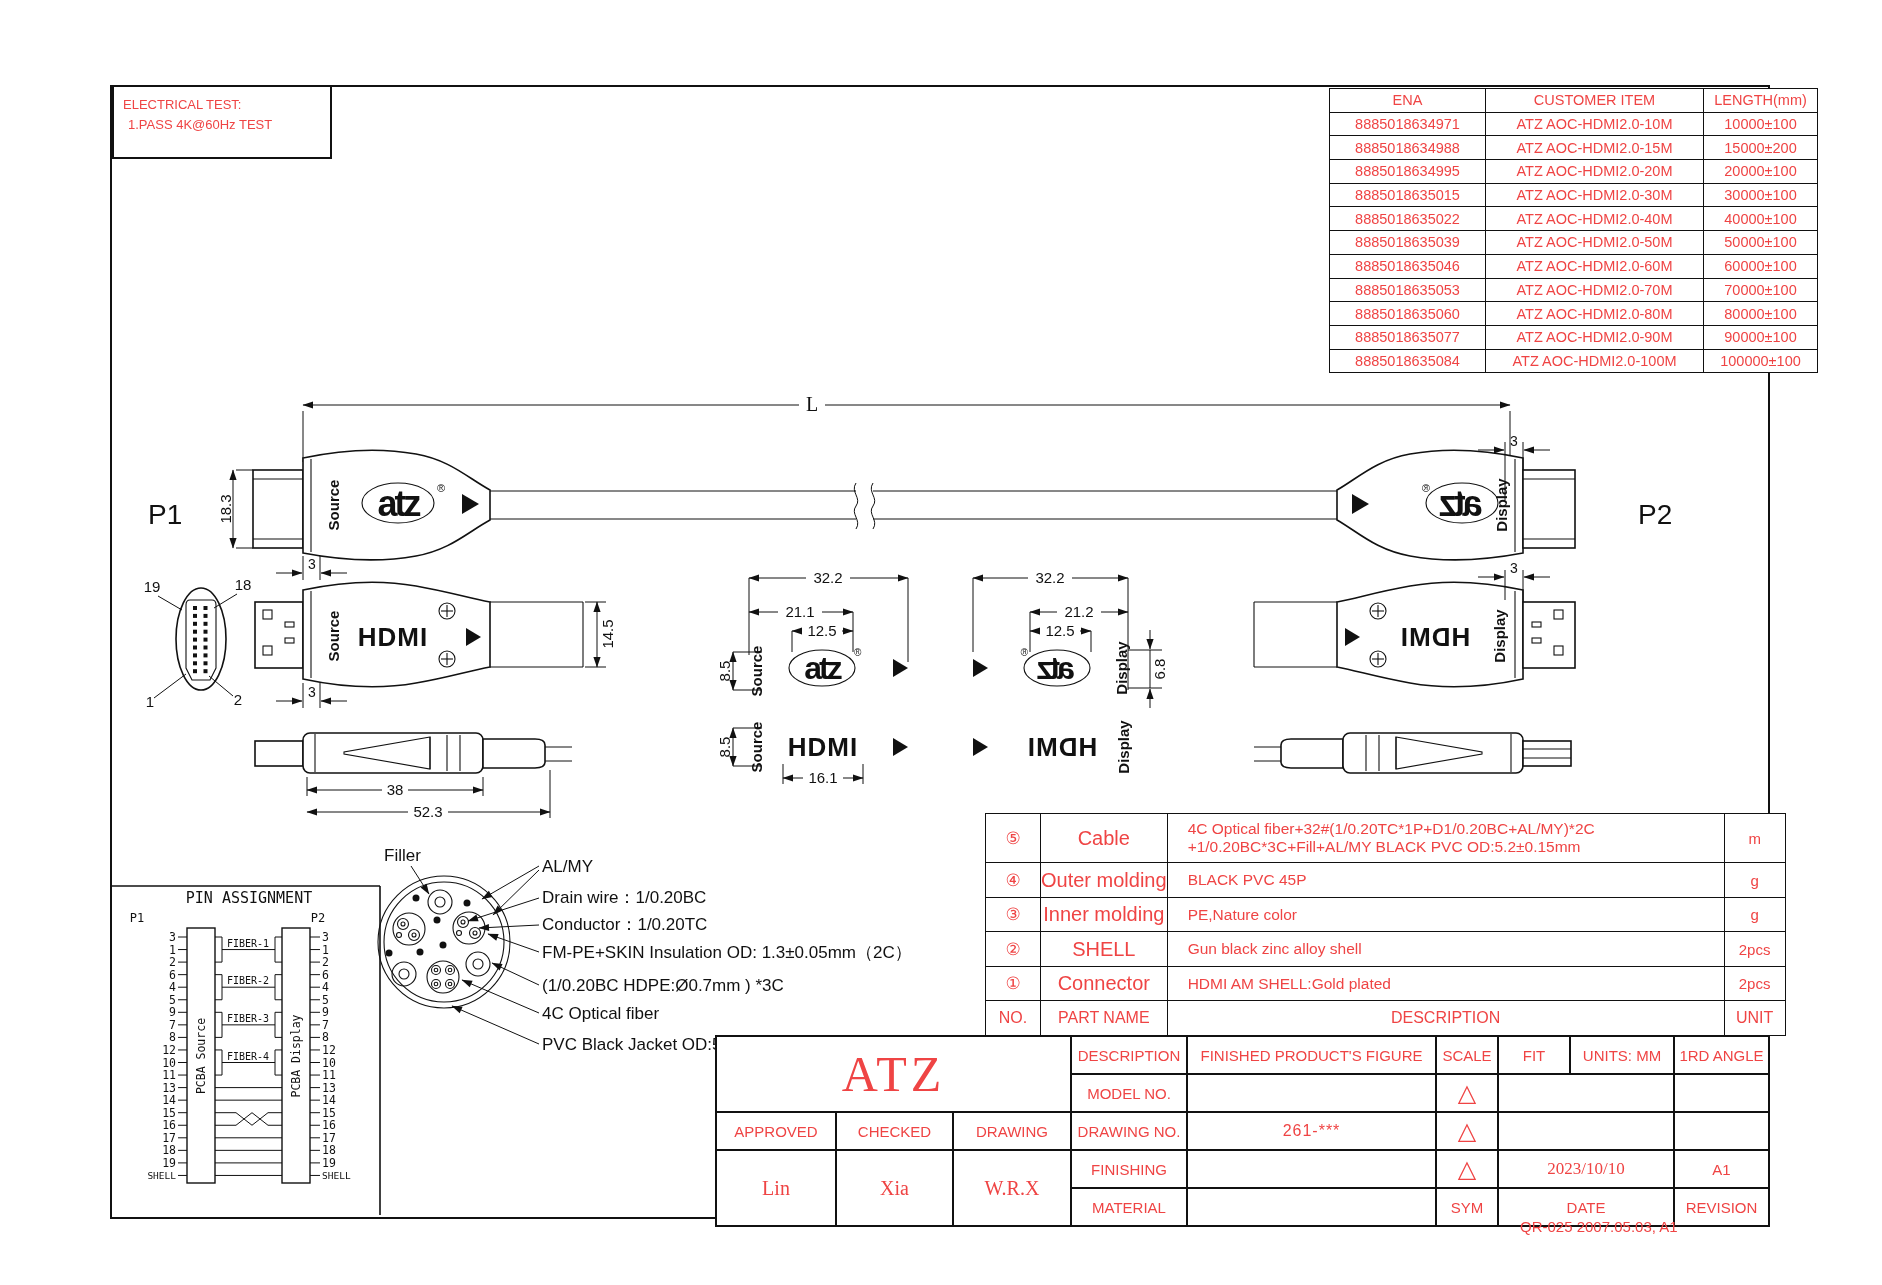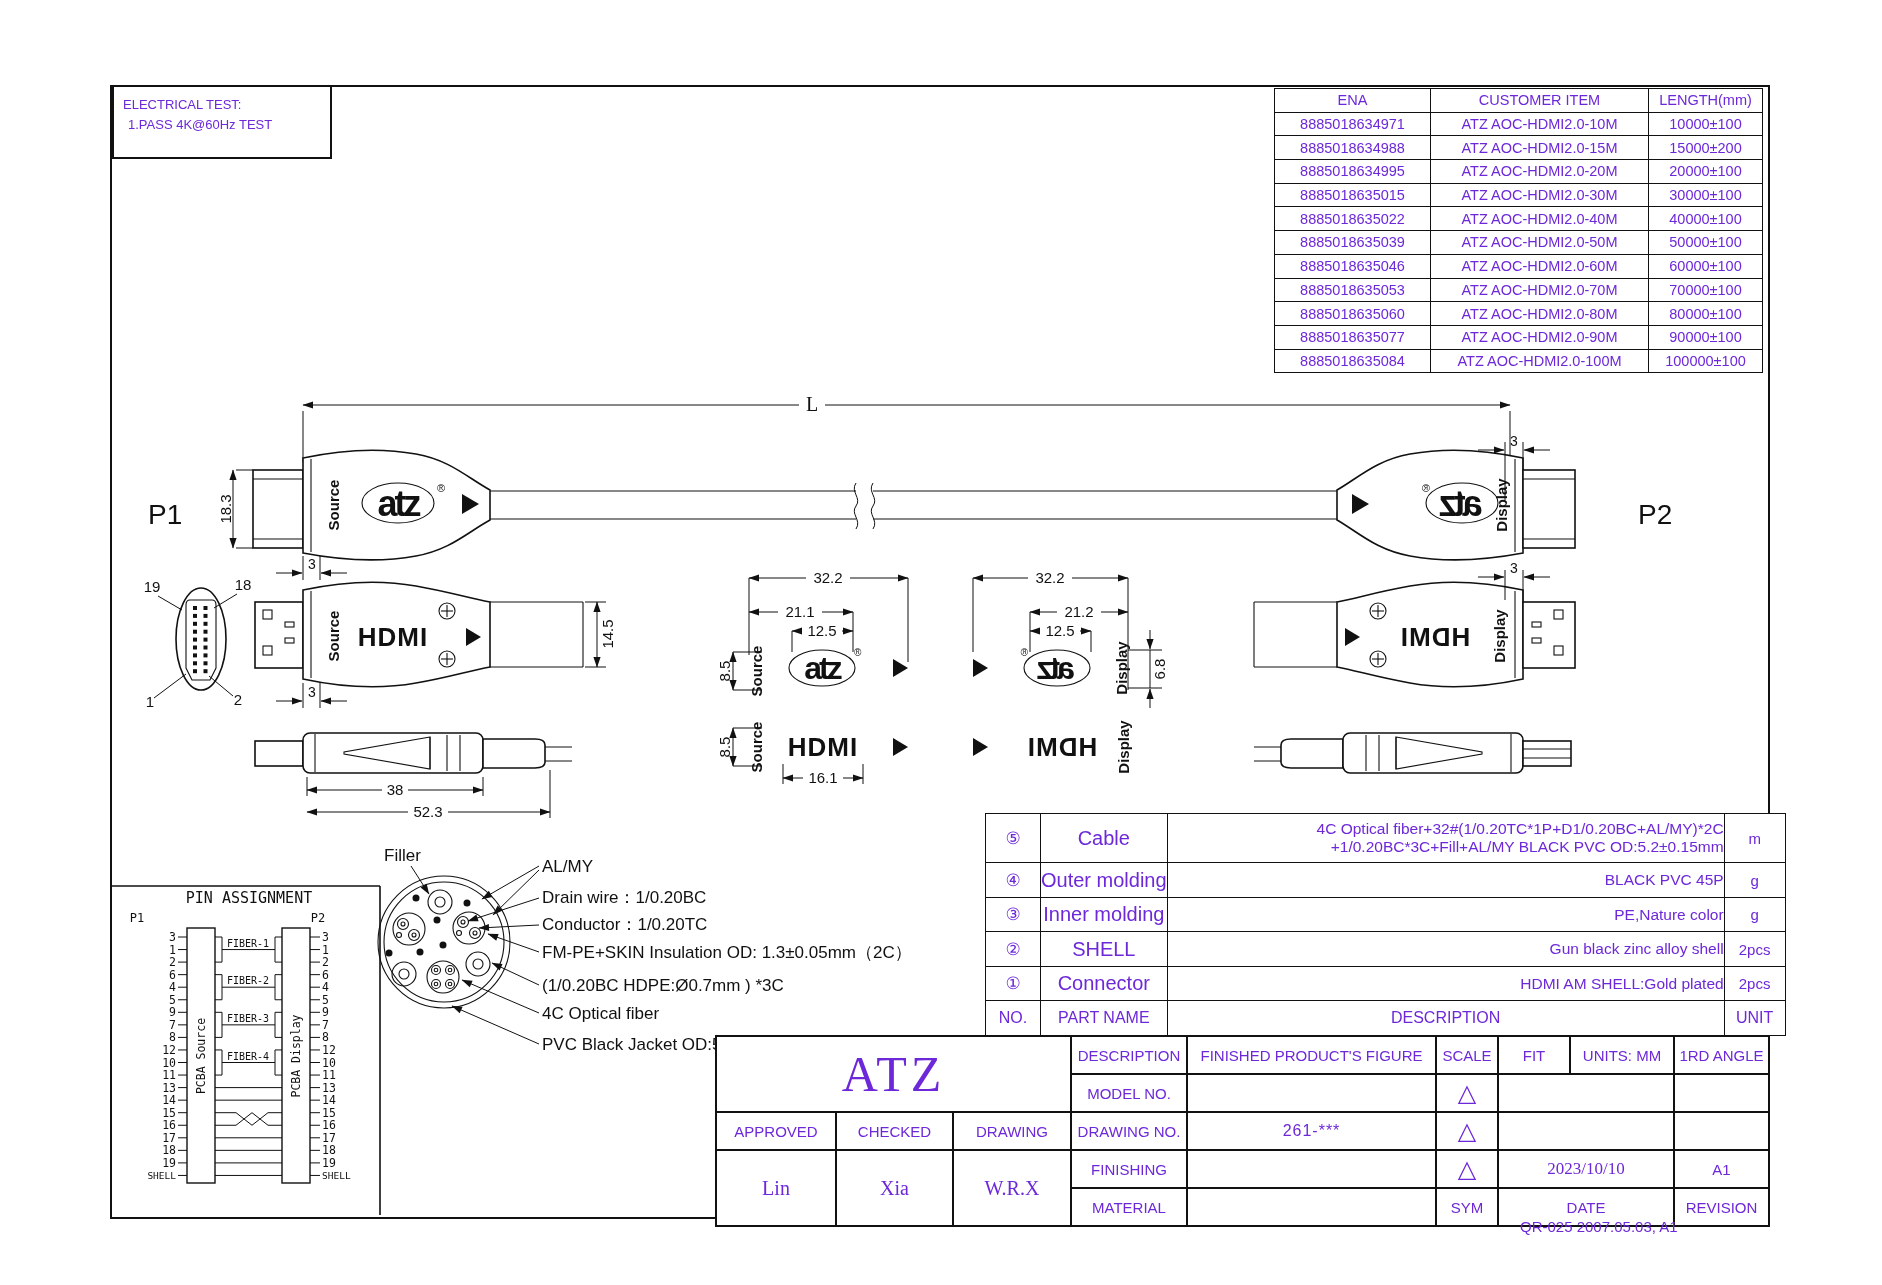--- a/index.html
+++ b/index.html
@@ -1,33 +1,33 @@
 <!DOCTYPE html>
 <html><head>
 <meta charset="utf-8">
 <style>
   html,body{margin:0;padding:0;background:#fff;}
   #canvas{position:relative;width:1882px;height:1285px;background:#fff;overflow:hidden;
-          font-family:"Liberation Sans",sans-serif;color:#6d28d9;}
+          font-family:"Liberation Sans",sans-serif;color:#ef4444;}
   .abs{position:absolute;}
   .frame{left:110px;top:85px;width:1656px;height:1130px;border:2px solid #111;}
   .etest{left:112px;top:85px;width:216px;height:62px;border:2px solid #111;background:#fff;
          font-size:13px;line-height:1.5;padding-top:8px;}
   .etest .t1{padding-left:9px;}
   .etest .t2{padding-left:14px;}
   table{border-collapse:collapse;table-layout:fixed;background:#fff;}
   td{border:1.6px solid #111;text-align:center;vertical-align:middle;overflow:hidden;
      white-space:nowrap;padding:0;}
-  .ena{left:1274px;top:88px;font-size:14.5px;}
+  .ena{left:1329px;top:88px;font-size:14.5px;}
   .ena td{height:22.7px;border:1.4px solid #111;}
   .parts{left:985px;top:813px;font-size:16px;}
   .parts td{border:1.8px solid #111;}
   .parts .no{font-size:17px;}
   .parts .nm{font-size:20px;margin-left:32px;}
-  .parts .ds{text-align:right;padding-left:4px;font-size:15.5px;}
+  .parts .ds{text-align:left;padding-left:20px;font-size:15.5px;}
   .parts .un{font-size:15px;}
   .tblock{left:715px;top:1035px;font-size:15px;}
   .tblock td{border:2px solid #111;height:36px;}
   .tblock .atz{font-family:"Liberation Serif",serif;font-size:50px;letter-spacing:4px;}
   .tblock .nm{font-family:"Liberation Serif",serif;font-size:20px;border-radius:21px;}
   .tblock .tri{font-size:24px;line-height:1;}
   .tblock .dno{font-size:16px;letter-spacing:1px;}
   .tblock .date{font-family:"Liberation Serif",serif;font-size:17px;}
   .footnote{left:1520px;top:1218px;font-size:15px;}
   svg{position:absolute;overflow:visible;}

